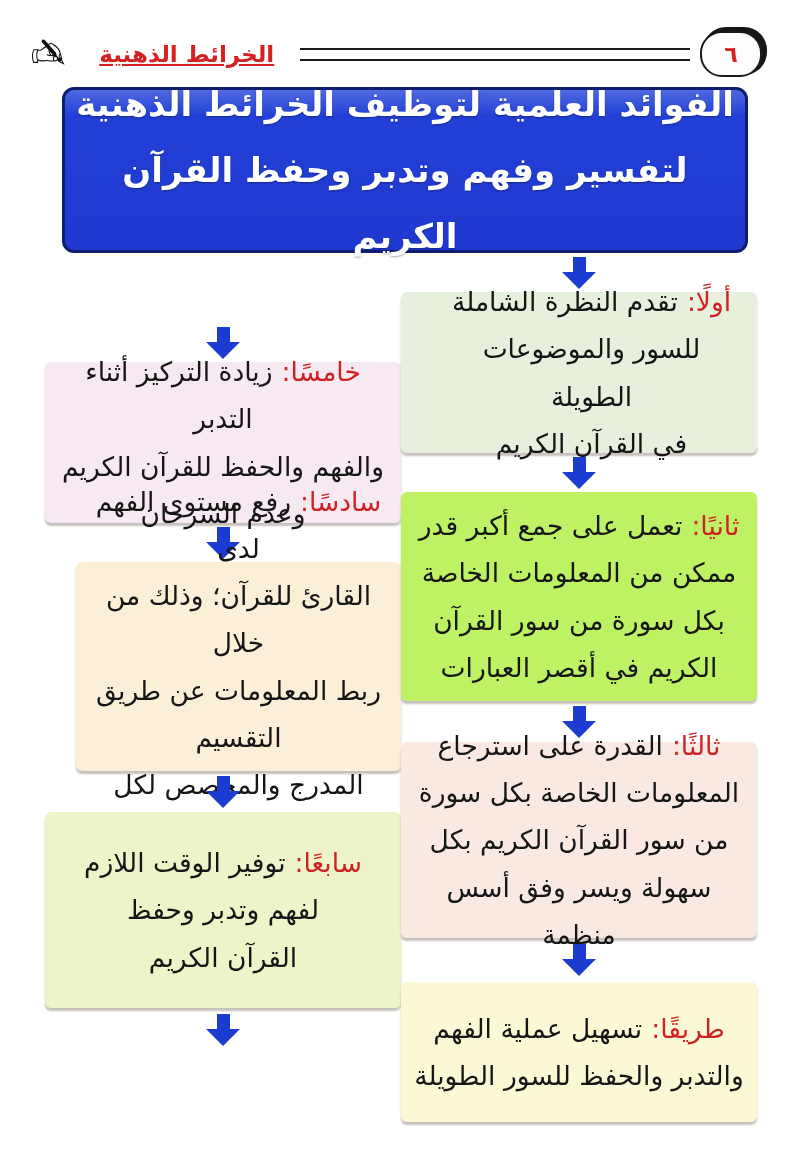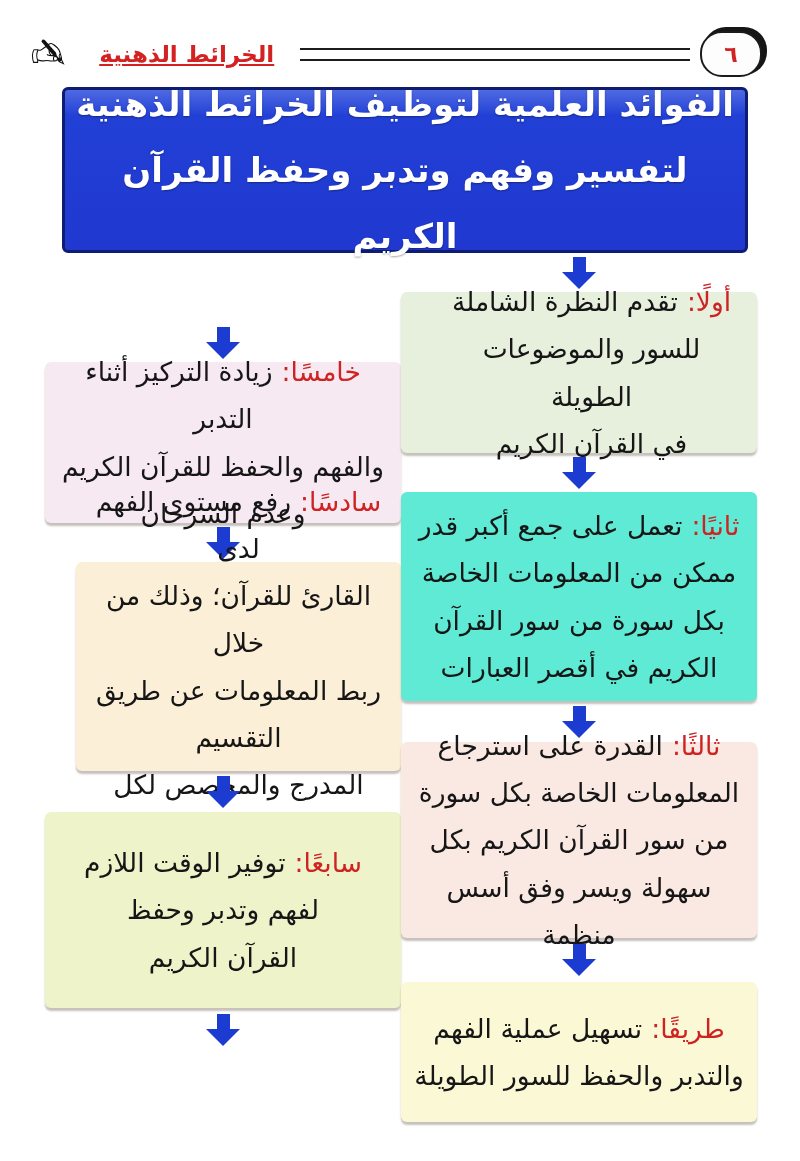--- a/index.html
+++ b/index.html
@@ -28,21 +28,21 @@
   .page-badge{
     width:58px;height:42px;border:2.5px solid #1b1b1b;border-radius:22px;
     box-shadow:4px -3px 0 1px #161616;background:#fdfdfd;
     display:flex;align-items:center;justify-content:center;
     font-size:22px;font-weight:bold;color:#d42121;
   }
   
   .title-box{
     margin:7px 52px 0 62px;height:166px;box-sizing:border-box;
     background:linear-gradient(180deg,#4f6ae2 0%,#2240d6 16%,#2038cf 100%);
-    border:3px solid #0e1d72;border-radius:6px;
+    border:3px solid #0e1d72;border-radius:12px;
     display:flex;align-items:center;justify-content:center;
     color:#ffffff;font-size:34px;font-weight:bold;text-align:center;
     direction:rtl;white-space:pre-line;line-height:1.95;
     text-shadow:0 1px 2px rgba(0,0,0,.35);
   }
   
   .flow{
     display:flex;padding:0 43px 0 45px;align-items:center;
   }
   .col{flex:1;display:flex;flex-direction:column;}
@@ -139,21 +139,21 @@
       <span><span class="label">أولًا:</span><span class="body">تقدم النظرة الشاملة
 للسور والموضوعات الطويلة
 في القرآن الكريم</span></span>
     </div>
     <div class="gap g2">
       <span class="arrow">
           <span class="stem"></span>
           <span class="head"></span>
         </span>
     </div>
-    <div class="box h2" style="background-color: #5eead4;">
+    <div class="box h2" style="background-color: #bef264;">
       <span><span class="label">ثانيًا:</span><span class="body">تعمل على جمع أكبر قدر
 ممكن من المعلومات الخاصة
 بكل سورة من سور القرآن
 الكريم في أقصر العبارات</span></span>
     </div>
     <div class="gap g3">
       <span class="arrow">
           <span class="stem"></span>
           <span class="head"></span>
         </span>

